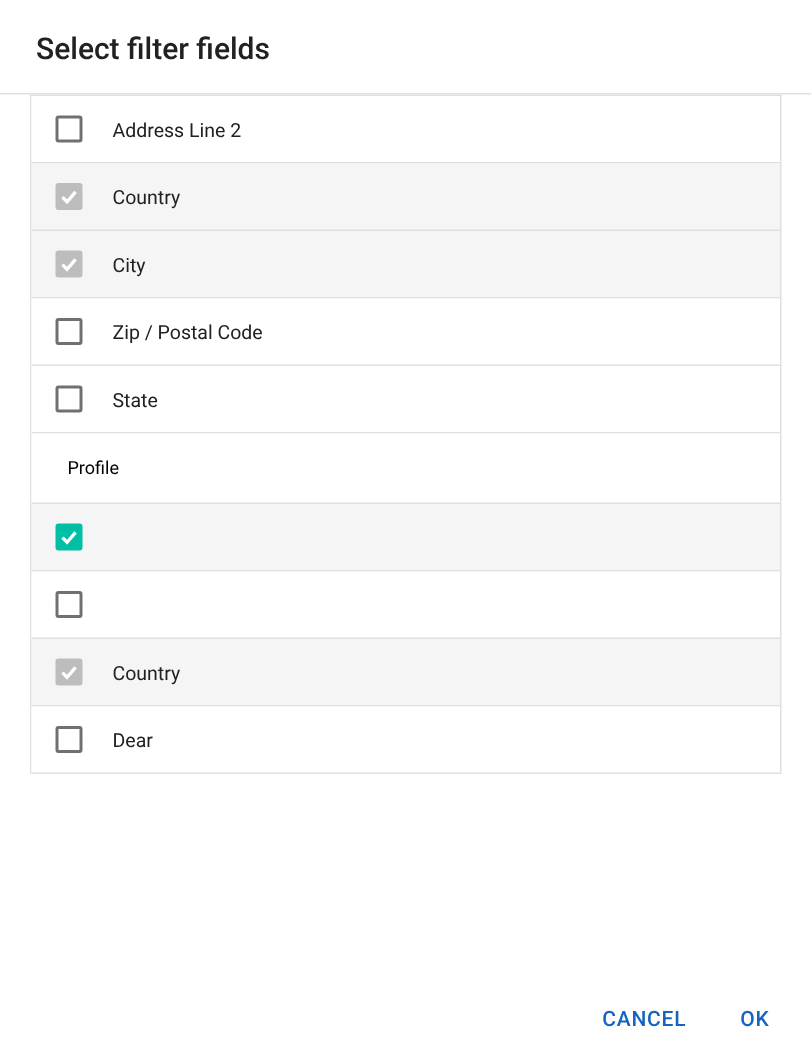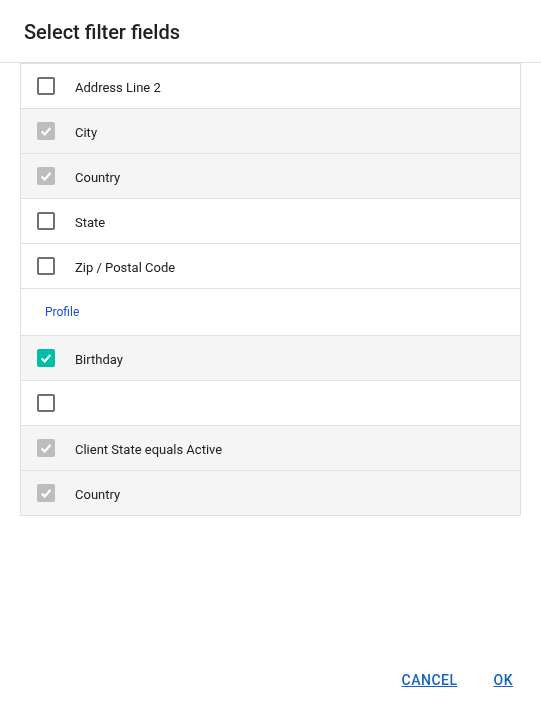--- a/index.html
+++ b/index.html
@@ -10,23 +10,23 @@
   .list-container { flex: 1; overflow-y: hidden; border-top: 1px solid #e0e0e0; padding-left: 20px; padding-right: 20px; }
   .list-inner { border: 1px solid #e0e0e0; border-bottom: none; }
   .row { display: flex; align-items: flex-end; padding: 13px 16px; border-bottom: 1px solid #e0e0e0; background: #fff; font-size: 13px; color: #212121; }
   .row.disabled { background: #f5f5f5; }
   .row .chk { width: 18px; height: 18px; margin-right: 20px; position: relative; flex-shrink: 0; }
   .chk-box { width: 18px; height: 18px; border: 2px solid #707070; border-radius: 2px; display: flex; align-items: center; justify-content: center; }
   .chk-box.checked-active { background: #00bfa5; border-color: #00bfa5; }
   .chk-box.checked-disabled { background: #bdbdbd; border-color: #bdbdbd; }
   .chk-box svg { width: 14px; height: 14px; }
   .chk-box.checked-active svg path, .chk-box.checked-disabled svg path { stroke: #fff; stroke-width: 2.5; fill: none; }
-  .section-header { padding: 16px 16px 16px 24px; font-size: 12px; color: #1d4ed8; border-bottom: 1px solid #e0e0e0; background: #fff; }
+  .section-header { padding: 16px 16px 16px 24px; font-size: 12px; color: #000000; border-bottom: 1px solid #e0e0e0; background: #fff; }
   .footer { display: flex; justify-content: flex-end; align-items: center; padding: 14px 24px; gap: 28px; background: #fff; border-top: 1px solid rgba(255,255,255,0); }
-  .footer button { border: none; background: none; color: #1565c0; font-size: 14px; font-weight: 500; letter-spacing: 0.5px; cursor: pointer; padding: 6px 4px; font-family: inherit; text-decoration: underline; }
+  .footer button { border: none; background: none; color: #1565c0; font-size: 14px; font-weight: 500; letter-spacing: 0.5px; cursor: pointer; padding: 6px 4px; font-family: inherit; }
   .label { flex: 1; }
 </style>
 </head>
 <body>
 
 <div class="dialog">
   <div class="header">
     <h1>Select filter fields</h1>
   </div>
   <div class="list-container">
@@ -38,79 +38,74 @@
           <span class="label">Address Line 2</span>
         </div>
         <div class="row disabled">
           <div class="chk">
             <div class="chk-box checked-disabled">
               <svg viewBox="0 0 16 16">
                 <path d="M3 8.5 L6.5 12 L13 4.5"></path>
               </svg>
             </div>
           </div>
+          <span class="label">Country</span>
+        </div>
+        <div class="row disabled">
+          <div class="chk">
+            <div class="chk-box checked-disabled">
+              <svg viewBox="0 0 16 16">
+                <path d="M3 8.5 L6.5 12 L13 4.5"></path>
+              </svg>
+            </div>
+          </div>
           <span class="label">City</span>
+        </div>
+        <div class="row">
+          <div class="chk">
+            <div class="chk-box"></div>
+          </div>
+          <span class="label">Zip / Postal Code</span>
+        </div>
+        <div class="row">
+          <div class="chk">
+            <div class="chk-box"></div>
+          </div>
+          <span class="label">State</span>
+        </div>
+        <div class="section-header">Profile</div>
+        <div class="row disabled">
+          <div class="chk">
+            <div class="chk-box checked-active">
+              <svg viewBox="0 0 16 16">
+                <path d="M3 8.5 L6.5 12 L13 4.5"></path>
+              </svg>
+            </div>
+          </div>
+        </div>
+        <div class="row">
+          <div class="chk">
+            <div class="chk-box"></div>
+          </div>
         </div>
         <div class="row disabled">
           <div class="chk">
             <div class="chk-box checked-disabled">
               <svg viewBox="0 0 16 16">
                 <path d="M3 8.5 L6.5 12 L13 4.5"></path>
               </svg>
             </div>
           </div>
           <span class="label">Country</span>
         </div>
         <div class="row">
           <div class="chk">
             <div class="chk-box"></div>
           </div>
-          <span class="label">State</span>
-        </div>
-        <div class="row">
-          <div class="chk">
-            <div class="chk-box"></div>
-          </div>
-          <span class="label">Zip / Postal Code</span>
-        </div>
-        <div class="section-header">Profile</div>
-        <div class="row disabled">
-          <div class="chk">
-            <div class="chk-box checked-active">
-              <svg viewBox="0 0 16 16">
-                <path d="M3 8.5 L6.5 12 L13 4.5"></path>
-              </svg>
-            </div>
-          </div>
-          <span class="label">Birthday</span>
-        </div>
-        <div class="row">
-          <div class="chk">
-            <div class="chk-box"></div>
-          </div>
-        </div>
-        <div class="row disabled">
-          <div class="chk">
-            <div class="chk-box checked-disabled">
-              <svg viewBox="0 0 16 16">
-                <path d="M3 8.5 L6.5 12 L13 4.5"></path>
-              </svg>
-            </div>
-          </div>
-          <span class="label">Client State equals Active</span>
-        </div>
-        <div class="row disabled">
-          <div class="chk">
-            <div class="chk-box checked-disabled">
-              <svg viewBox="0 0 16 16">
-                <path d="M3 8.5 L6.5 12 L13 4.5"></path>
-              </svg>
-            </div>
-          </div>
-          <span class="label">Country</span>
+          <span class="label">Dear</span>
         </div>
       </div>
   </div>
   <div class="footer">
     <button>CANCEL</button>
     <button>OK</button>
   </div>
 </div>
 
 </body></html>

